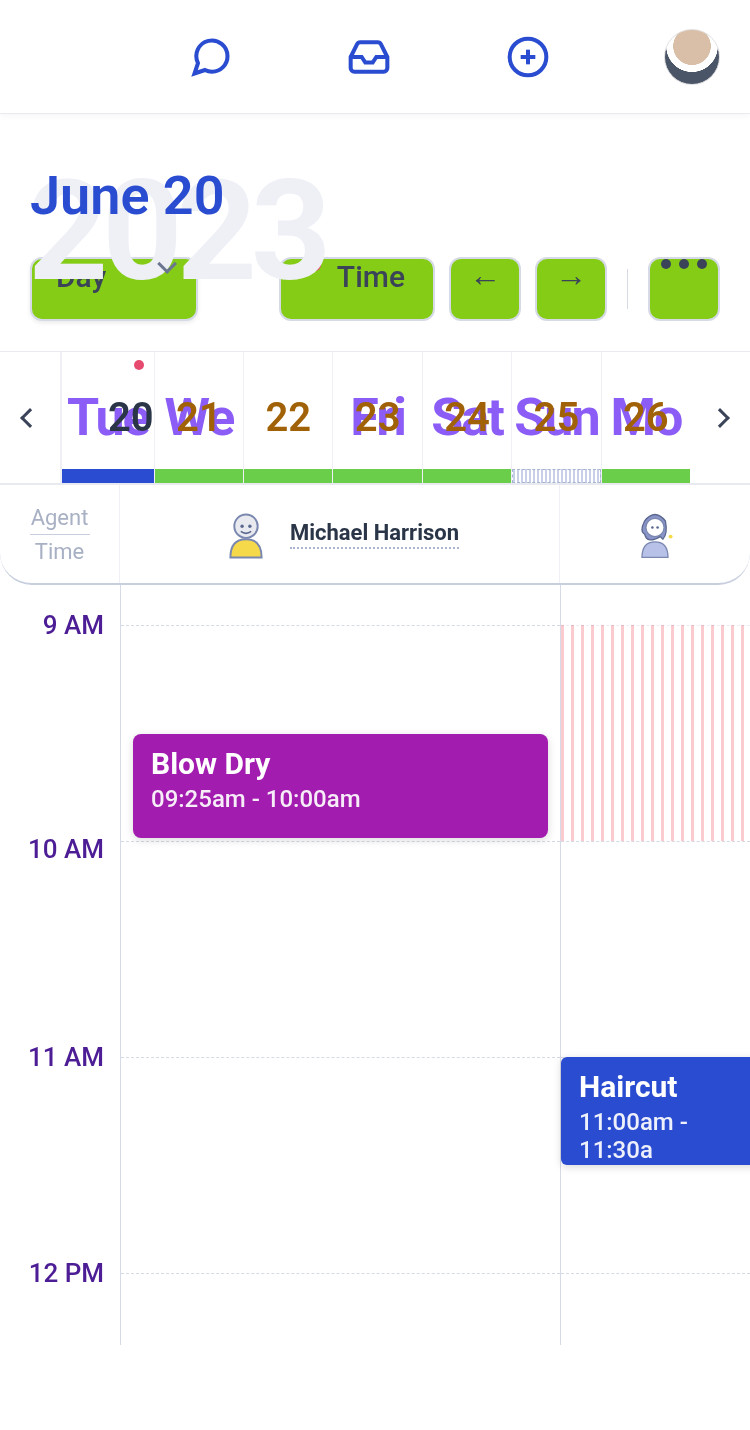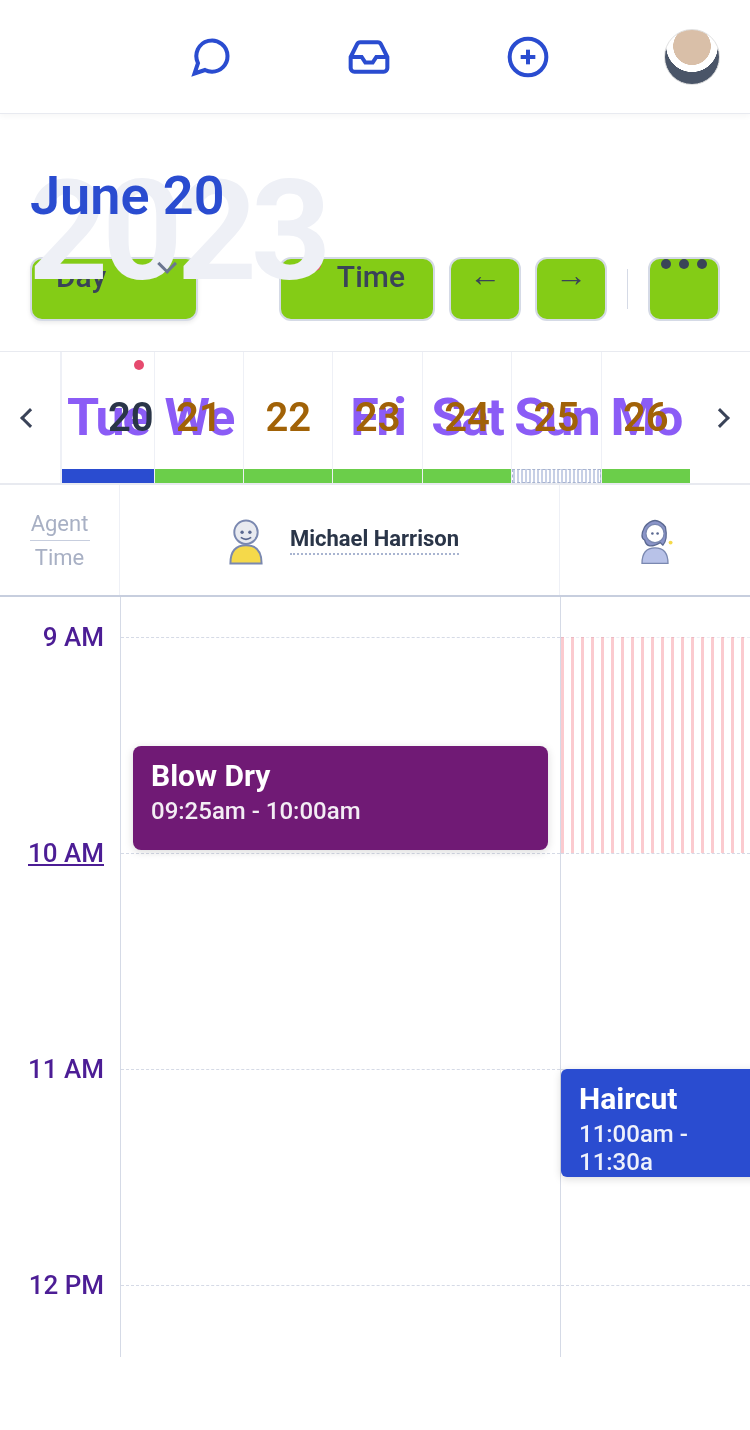--- a/index.html
+++ b/index.html
@@ -66,21 +66,21 @@
 .dow-bg { position:absolute; font-size: 52px; font-weight:700; color:#8b5cf6; letter-spacing:-2px; z-index:0; }
 .daynum { position:relative; z-index:1; font-size: 40px; font-weight:600; color:#a16207; }
 .daycell.selected .daynum { color:#2a3548;margin-left:46px; }
 .today-marker { position:absolute; top:8px; right:10px; width:10px; height:10px; border-radius:50%; background:#e64a6e; }
 .daybar { position:absolute; bottom:0; left:0; right:0; height:14px; }
 .bar-blue { background:#2a4cd0; }
 .bar-green { background:#6bce4a; }
 .bar-weekend { background: repeating-linear-gradient(90deg, #c7d0e6 0 2px, transparent 2px 4px); border: 1px dashed #a8b4d0; }
 
 
-.agentrow { display:flex; height:112px; border-bottom:2px solid #c7cede; }
+.agentrow { display:flex; height:100px; border-bottom:2px solid #c7cede;border-radius:32px; }
 .agentcol-label { width:120px; display:flex; flex-direction:column; align-items:center; justify-content:center; color:#a8b0c4; font-size:22px; gap:4px; border-right:1px solid #eef0f6; }
 .agentcol-label hr { width:60px; border:none; border-top:1px solid #c7cede; }
 .agent { flex:1; display:flex; align-items:center; justify-content:center; gap:18px; border-right:1px solid #eef0f6; cursor:pointer; }
 .agent-name { font-size:22px; font-weight:700; color:#2a3548; border-bottom: 2px dotted #a8b4d0; padding-bottom:2px; }
 .agent-avatar { width:52px; height:52px; }
 .agent2 { width:190px; display:flex; align-items:center; justify-content:center; }
 
 
 .timegrid { position:relative; height: 760px; display:flex; }
 .timecol { width:120px; position:relative; }
@@ -89,21 +89,21 @@
 .gridcol2 { width:190px; border-left:1px solid #d5dae6; position:relative; }
 
 .hourline { position:absolute; left:0; right:0; border-top:1px dashed #d5dae6; }
 .timelabel { position:absolute; right:16px; transform: translateY(-50%); color:#4c1d95; font-size:26px; font-weight:500; white-space:nowrap; }
 
 .blocked { position:absolute; top:0; left:0; right:0; background: repeating-linear-gradient(90deg, #f8a0a8 0 3px, #fff 3px 10px); opacity:0.55; }
 
 .event { position:absolute; left:12px; right:12px; border-radius:8px; padding:12px 18px; color:#fff; cursor:pointer; box-shadow: 0 2px 8px rgba(0,0,0,0.15); }
 .event-title { font-size:30px; font-weight:700; }
 .event-time { font-size:24px; font-weight:500; opacity:0.92; margin-top:4px; }
-.ev-pink { background:#701a75; }
+.ev-pink { background:#a21caf; }
 .ev-blue { background:#2a4cd0; left:0; right:-20px; border-radius:6px 0 0 6px; }
 
 .chev { display:inline-block; width:14px; height:14px; border-right:3px solid currentColor; border-bottom:3px solid currentColor; }
 .chev-down { transform: rotate(45deg) translateY(-3px); color:#6b7590; }
 .chev-left { transform: rotate(135deg); }
 .chev-right { transform: rotate(-45deg); }
 .arrow { font-size:32px; color:#3a4358; line-height:1; }
 </style>
 </head>
 <body>
@@ -234,21 +234,21 @@
         <circle cx="22" cy="15" r="1" fill="#5a6890"></circle>
         <path d="M10 38 q0 -12 10 -12 t10 12 z" fill="#b8c2e8" stroke="#7a88b0"></path>
         <circle cx="32" cy="22" r="1.5" fill="#f5d94a"></circle>
       </svg>
   </div>
 </div>
 
 <div class="timegrid">
   <div class="timecol" id="timecol">
       <div class="timelabel" style="top: 40px;">9 AM</div>
-      <div class="timelabel" style="top: 256px; text-decoration: underline;">10 AM</div>
+      <div class="timelabel" style="top: 264px;">10 AM</div>
       <div class="timelabel" style="top: 472px;">11 AM</div>
       <div class="timelabel" style="top: 688px;">12 PM</div>
     </div>
   <div class="gridcols">
     <div class="gridcol" id="gridcol1">
         <div class="hourline" style="top: 40px;"></div>
         <div class="hourline" style="top: 256px;"></div>
         <div class="hourline" style="top: 472px;"></div>
         <div class="hourline" style="top: 688px;"></div>
         <div class="event ev-pink" style="top: 149px; height: 104px;">

